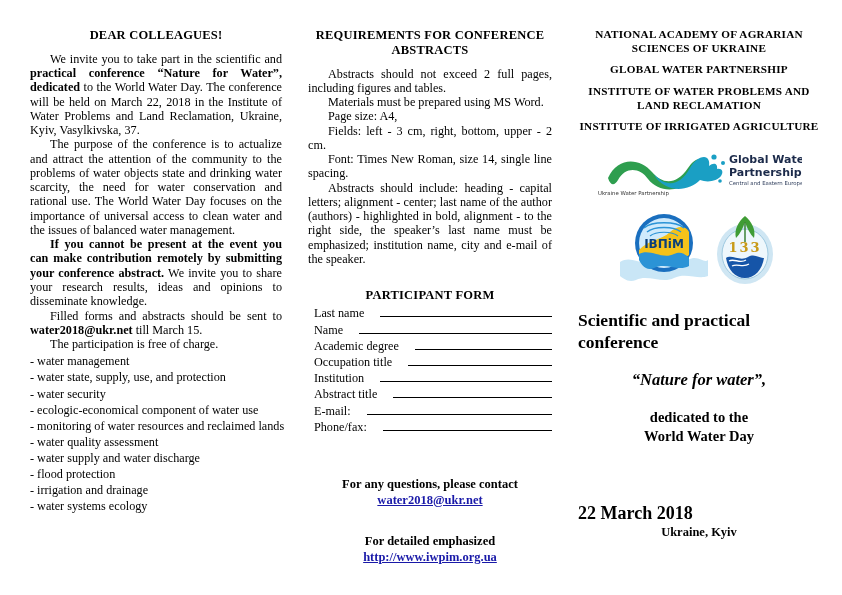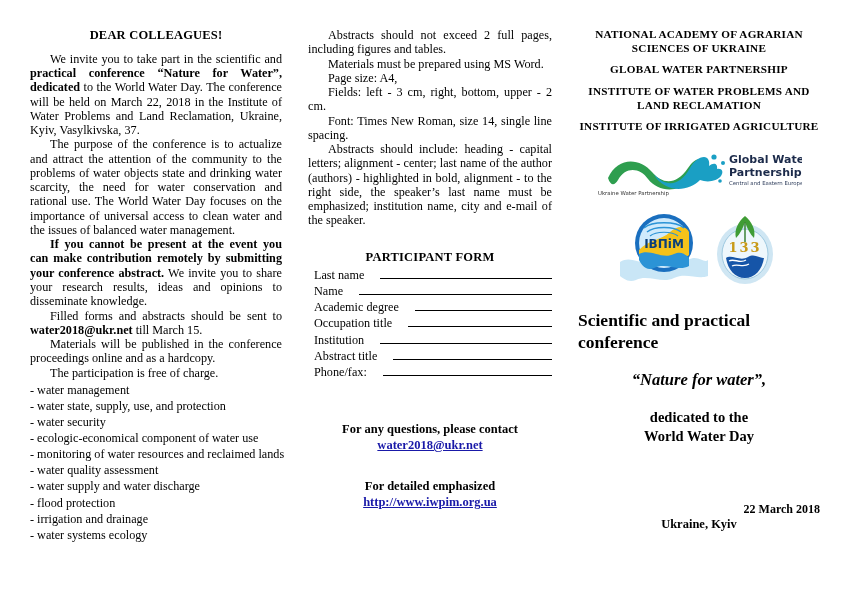--- a/index.html
+++ b/index.html
@@ -140,22 +140,22 @@
   }
   .conf-dedicated {
     margin-top: 18px;
     text-align: center;
     font-size: 14.5px;
     font-weight: bold;
     line-height: 1.3;
   }
   .conf-date {
     margin-top: 55px;
-    text-align: right;
-    font-size: 12px;
+    text-align: left;
+    font-size: 18px;
     font-weight: bold;
     line-height: 1.35;
   }
   .conf-place {
     text-align: center;
     font-size: 12.5px;
     font-weight: bold;
   }
   .gwp-text-main {
     font-family: "DejaVu Sans", sans-serif;
@@ -184,41 +184,41 @@
     <h2 class="sec-title">DEAR COLLEAGUES!</h2>
 
     <p class="body"><span>We invite you to take part in the scientific and </span><span class="b">practical conference “Nature for Water”, dedicated</span><span> to the World Water Day. The conference will be held on March 22, 2018 in the Institute of Water Problems and Land Reclamation, Ukraine, Kyiv, Vasylkivska, 37.</span></p>
 
     <p class="body">The purpose of the conference is to actualize and attract the attention of the community to the problems of water objects state and drinking water scarcity, the need for water conservation and rational use. The World Water Day focuses on the importance of universal access to clean water and the issues of balanced water management.</p>
 
     <p class="body gap"><span class="b">If you cannot be present at the event you can make contribution remotely by submitting your conference abstract.</span><span> We invite you to share your research results, ideas and opinions to disseminate knowledge.</span></p>
 
     <p class="body gap"><span>Filled forms and abstracts should be sent to </span><span class="b">water2018@ukr.net</span><span> till March 15.</span></p>
 
-    <p class="body">Materials will be published in the conference proceedings online and as a hardcopy.</p>
 
     <p class="body">The participation is free of charge.</p>
 
 
     <ul class="topics">
       <li>- water management</li>
       <li>- water state, supply, use, and protection</li>
       <li>- water security</li>
       <li>- ecologic-economical component of water use</li>
       <li>- monitoring of water resources and reclaimed lands</li>
       <li>- water quality assessment</li>
       <li>- water supply and water discharge</li>
       <li>- flood protection</li>
       <li>- irrigation and drainage</li>
       <li>- water systems ecology</li>
     </ul>
   </div>
 
   <div class="col col-mid">
 
+    <h2 class="sec-title">REQUIREMENTS FOR CONFERENCE ABSTRACTS</h2>
 
     <p class="body">Abstracts should not exceed 2 full pages, including figures and tables.</p>
     <p class="body">Materials must be prepared using MS Word.</p>
     <p class="body">Page size: A4,</p>
     <p class="body">Fields: left - 3 cm, right, bottom, upper - 2 cm.</p>
     <p class="body">Font: Times New Roman, size 14, single line spacing.</p>
 
     <p class="body gap">Abstracts should include: heading - capital letters; alignment - center; last name of the author (authors) - highlighted in bold, alignment - to the right side, the speaker’s last name must be emphasized; institution name, city and e-mail of the speaker.</p>
 
     <h2 class="sec-title" style="margin-top:22px;margin-bottom:3px;">PARTICIPANT FORM</h2>
@@ -239,20 +239,24 @@
       <div class="form-row">
         <span class="lbl">Occupation title </span>
         <span class="rule"></span>
       </div>
       <div class="form-row">
         <span class="lbl">Institution </span>
         <span class="rule"></span>
       </div>
       <div class="form-row">
         <span class="lbl">Abstract title </span>
+        <span class="rule"></span>
+      </div>
+      <div class="form-row">
+        <span class="lbl">E-mail: </span>
         <span class="rule"></span>
       </div>
       <div class="form-row">
         <span class="lbl">Phone/fax:</span>
         <span class="rule"></span>
       </div>
     </div>
 
     <div class="contact-block first">
       <div>For any questions, please contact</div>

